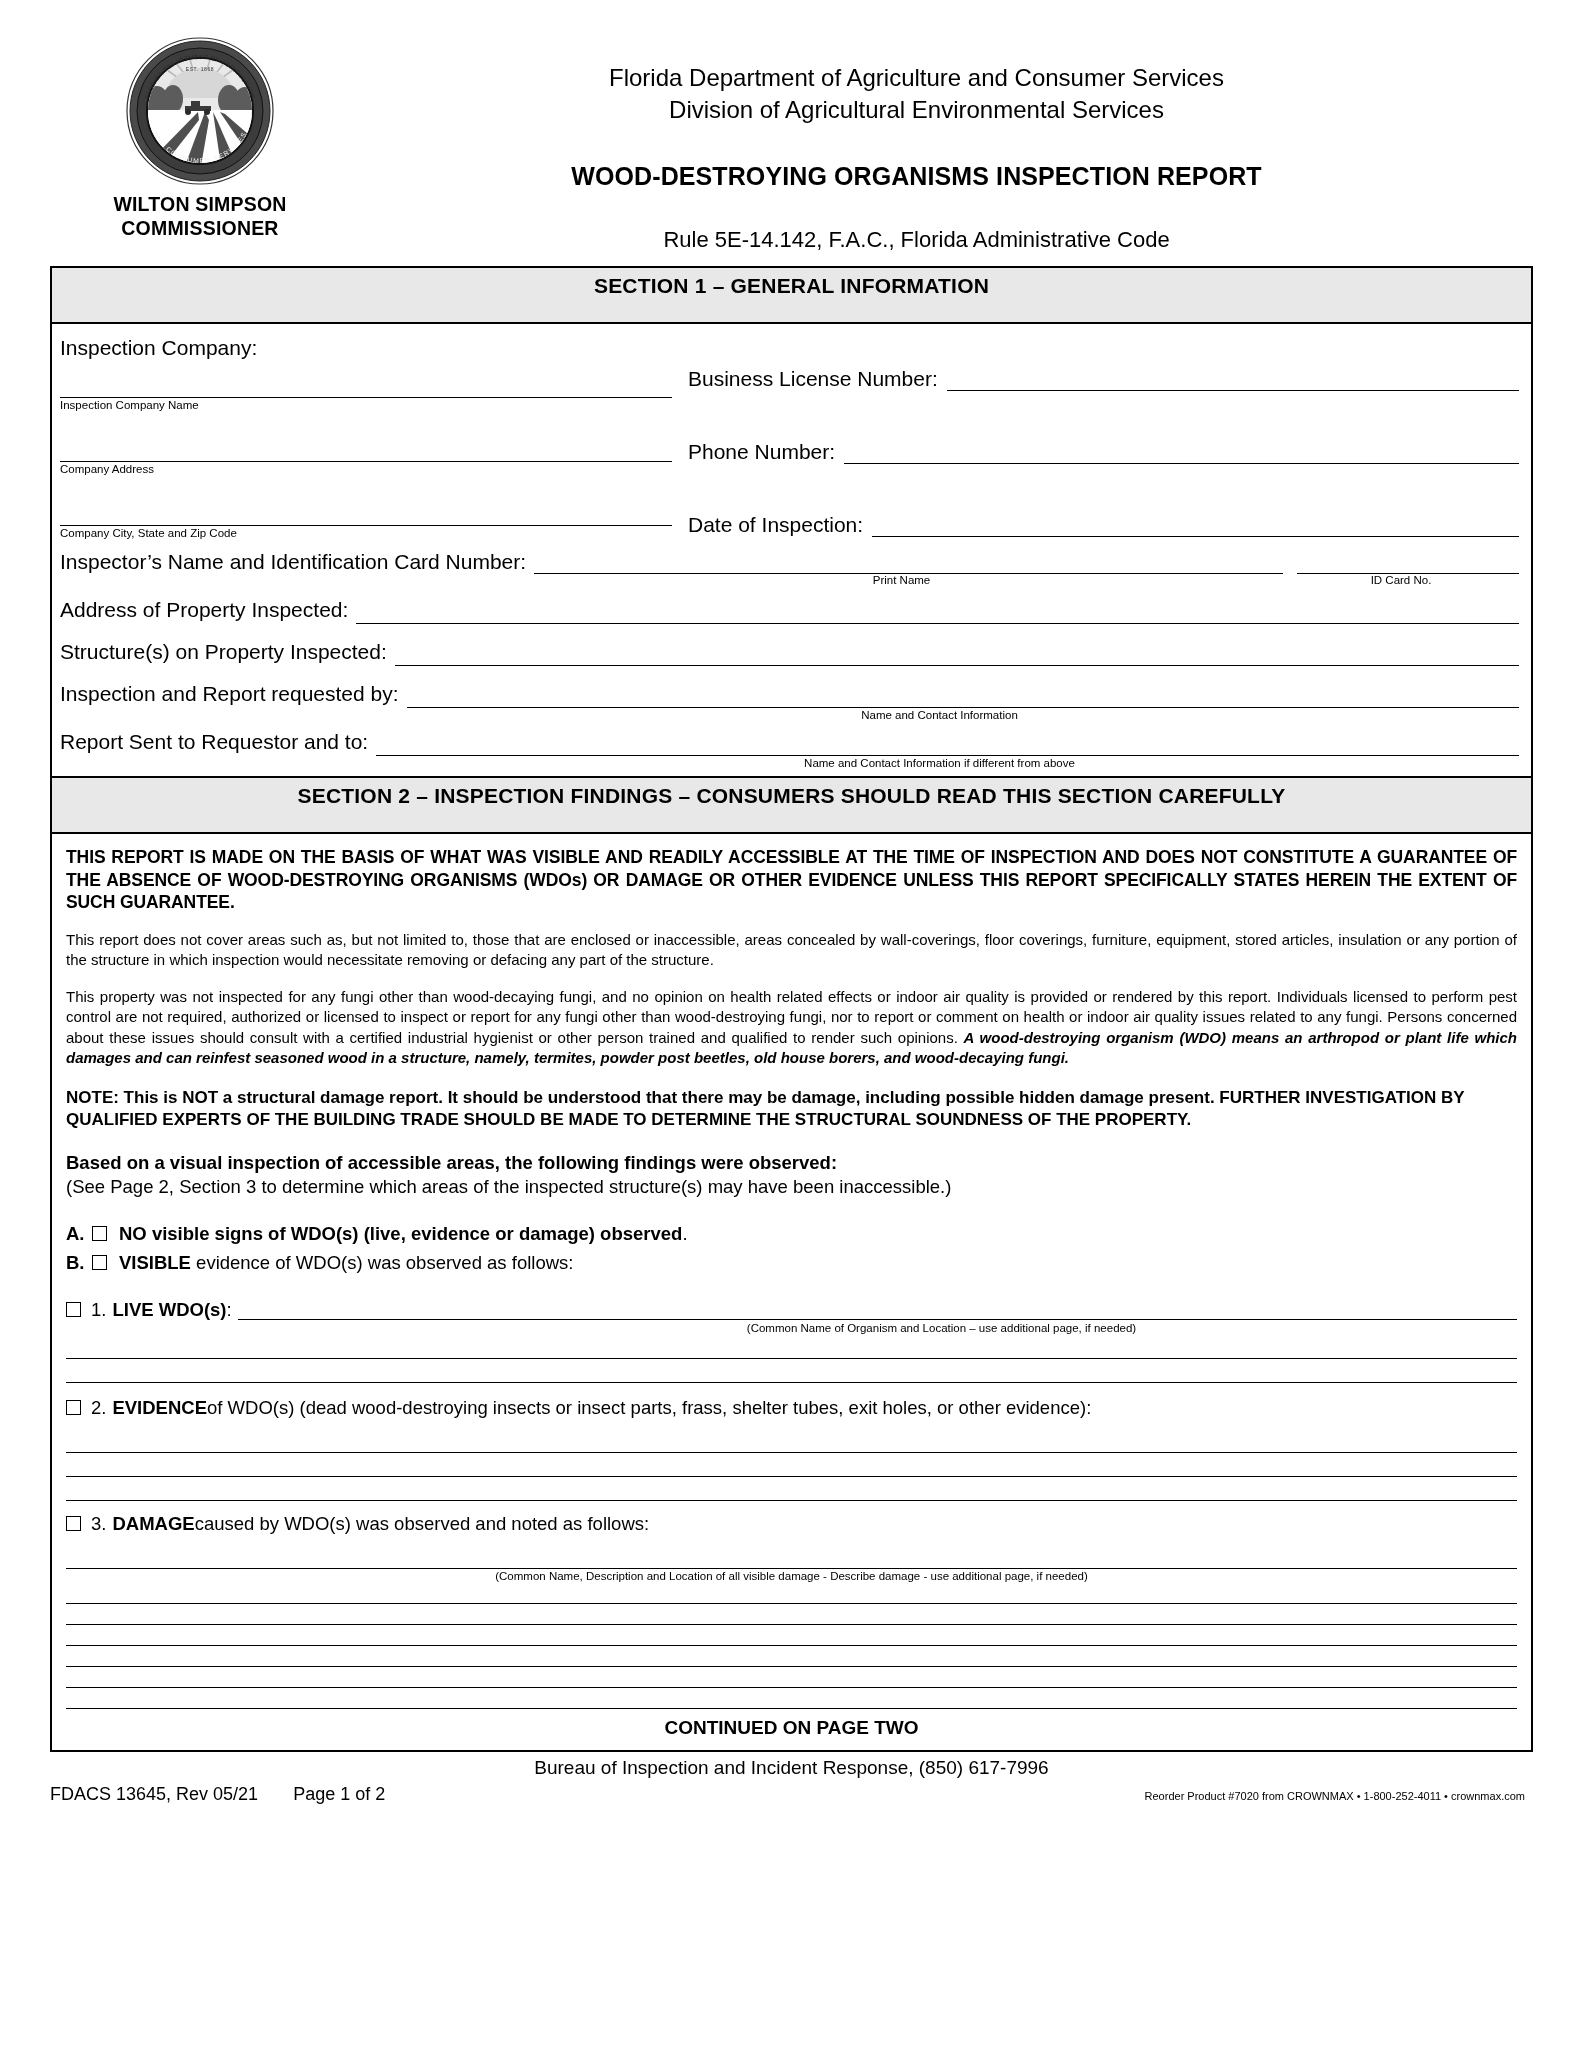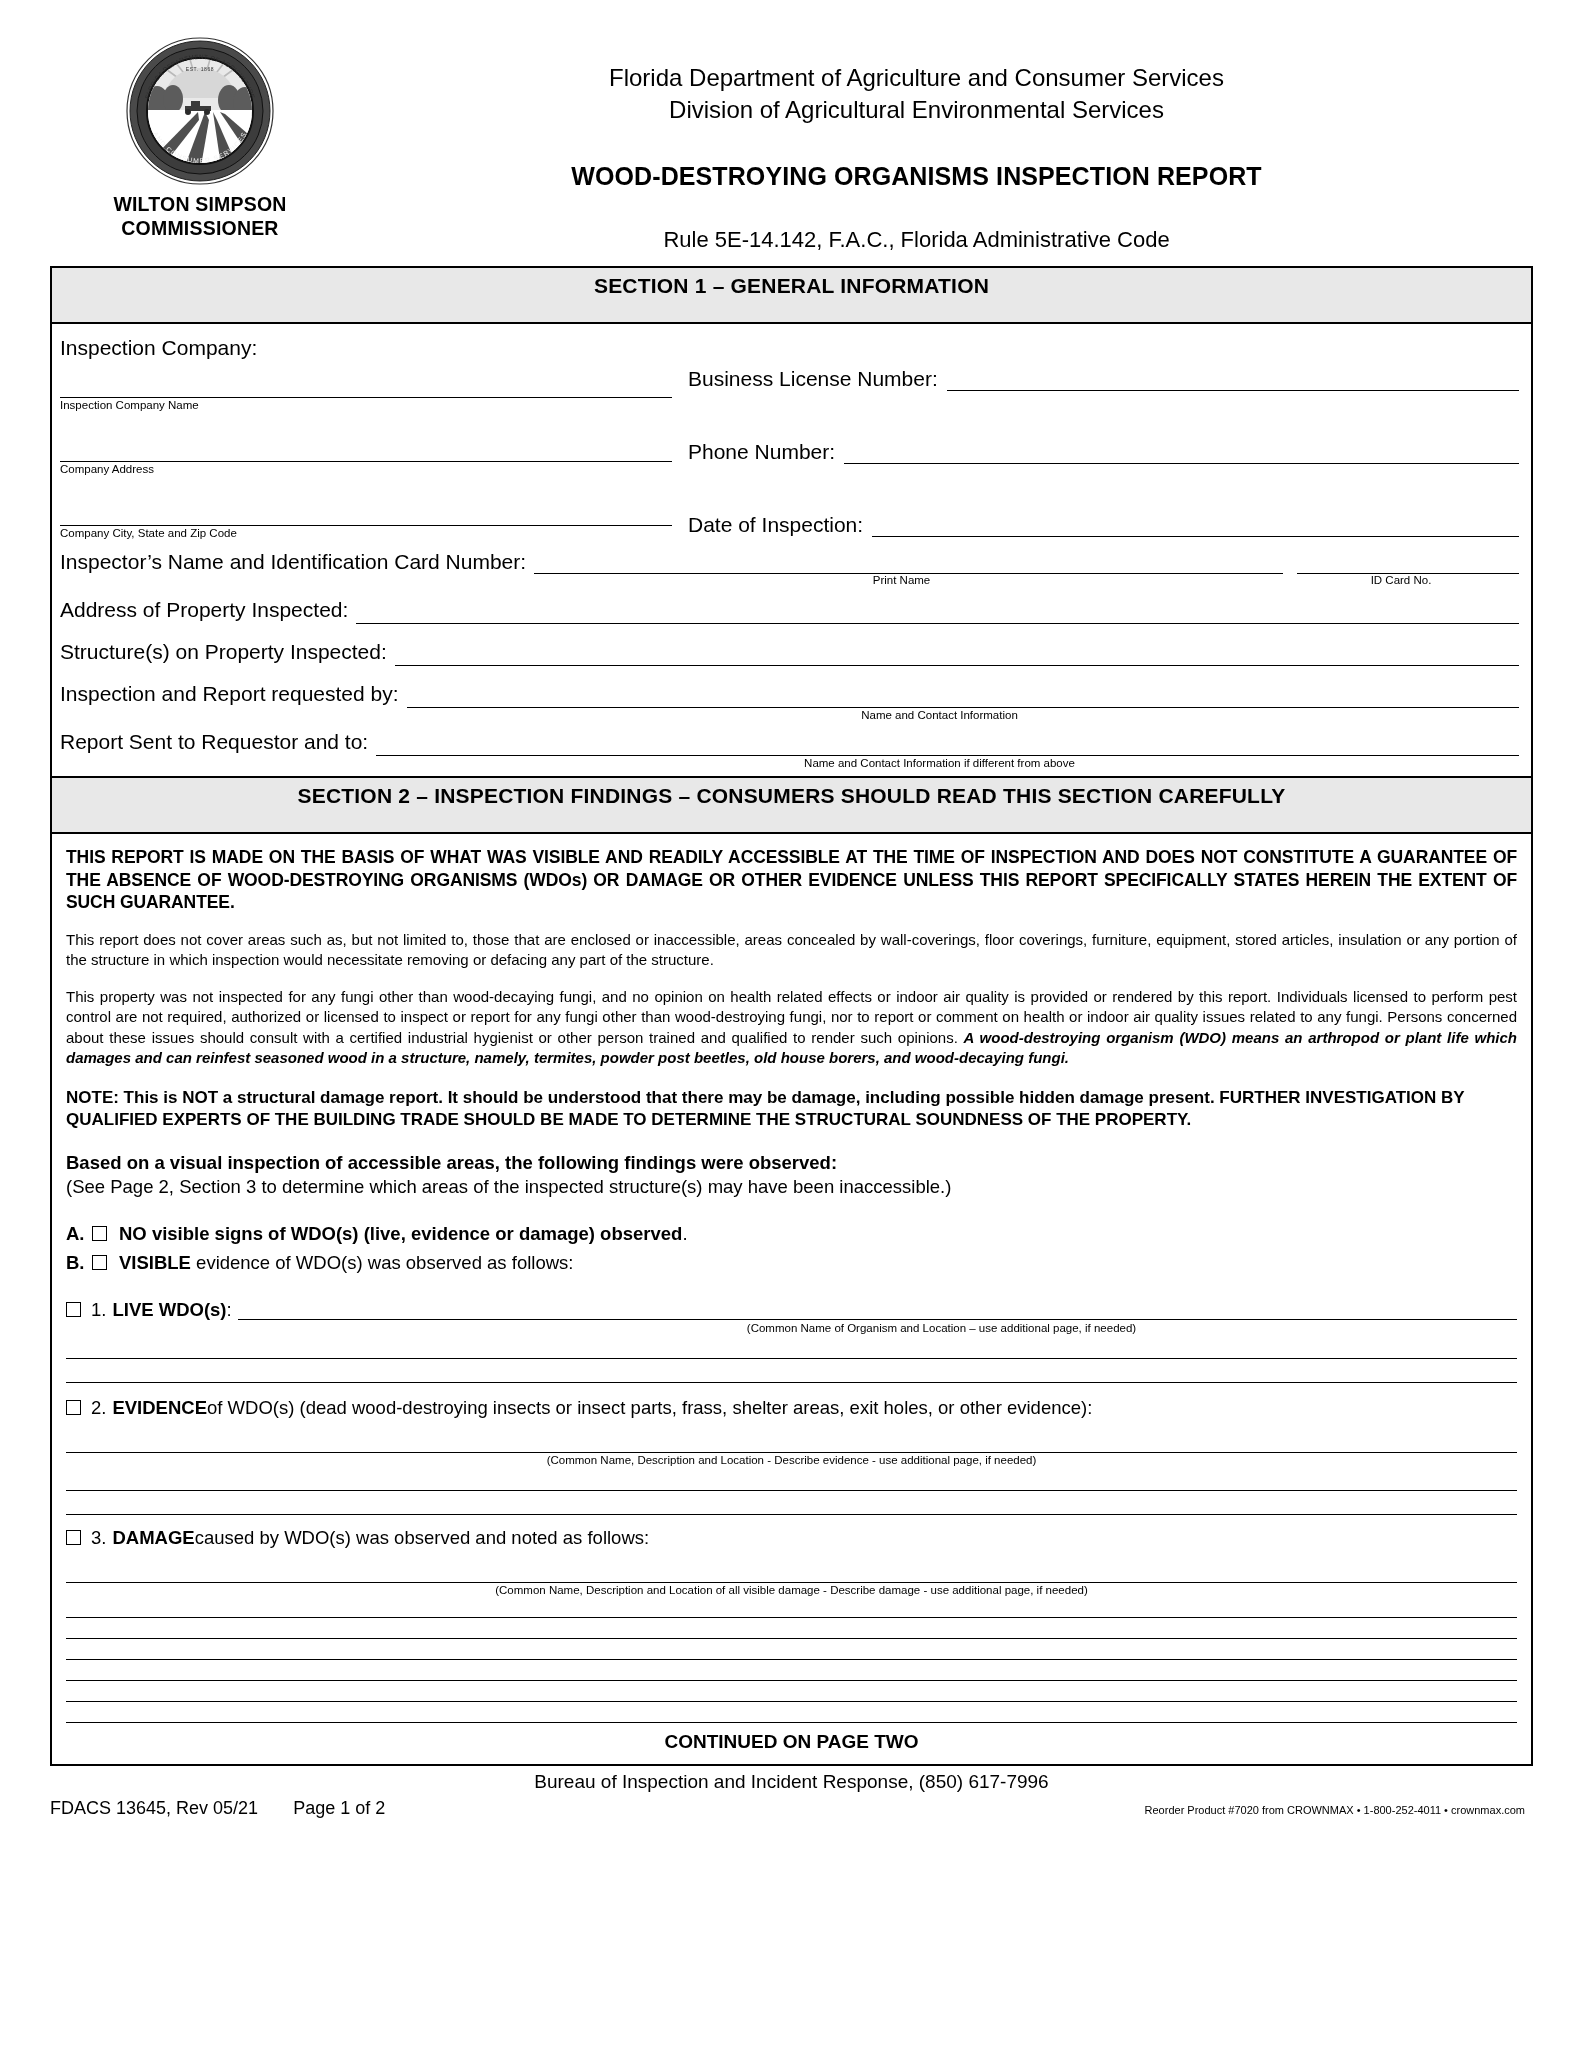--- a/index.html
+++ b/index.html
@@ -308,24 +308,23 @@
         <div class="caption-small" style="margin-left:300px">(Common Name of Organism and Location – use additional page, if needed)</div>
         <div class="blank-line"></div>
         <div class="blank-line"></div>
       </div>
 
       <div class="item-block" style="margin-top:14px">
         <div class="item-head">
           <span class="cbox"></span>
           <span class="num">2.</span>
           <span class="strong">EVIDENCE</span>
-          <span> of WDO(s) (dead wood-destroying insects or insect parts, frass, shelter areas, exit holes, or other evidence):</span>
+          <span> of WDO(s) (dead wood-destroying insects or insect parts, frass, shelter tubes, exit holes, or other evidence):</span>
         </div>
         <div class="blank-line" style="margin-top:10px"></div>
-        <div class="caption-small">(Common Name, Description and Location - Describe evidence - use additional page, if needed)</div>
         <div class="blank-line"></div>
         <div class="blank-line"></div>
       </div>
 
       <div class="item-block" style="margin-top:12px">
         <div class="item-head">
           <span class="cbox"></span>
           <span class="num">3.</span>
           <span class="strong">DAMAGE</span>
           <span> caused by WDO(s) was observed and noted as follows:</span>

